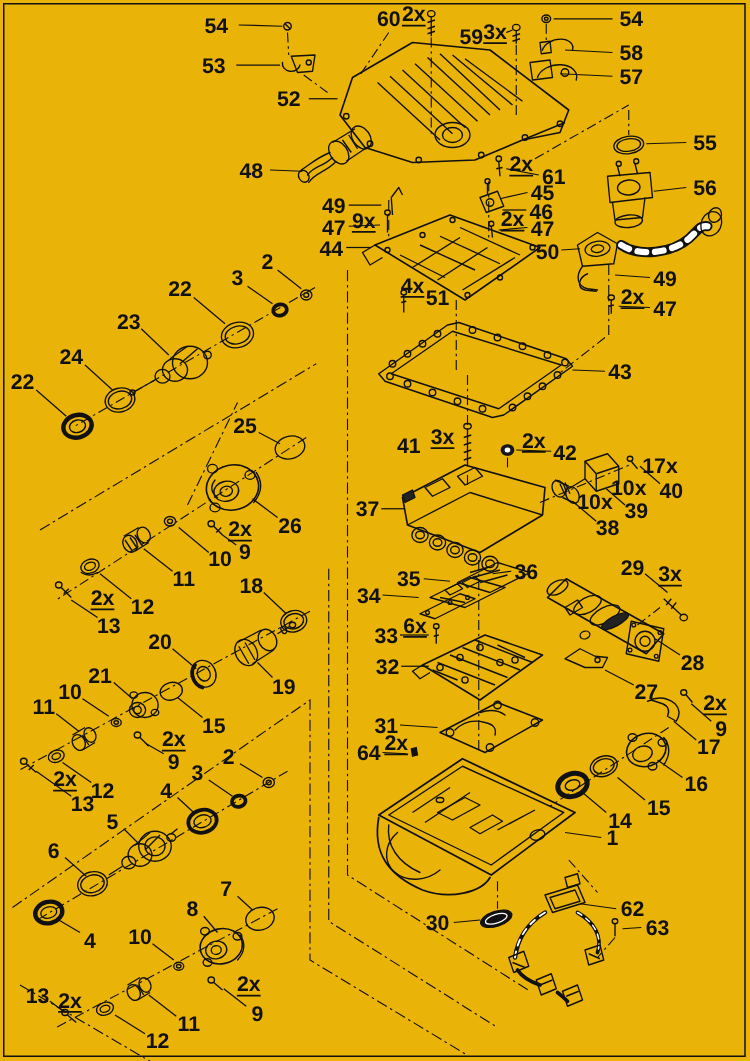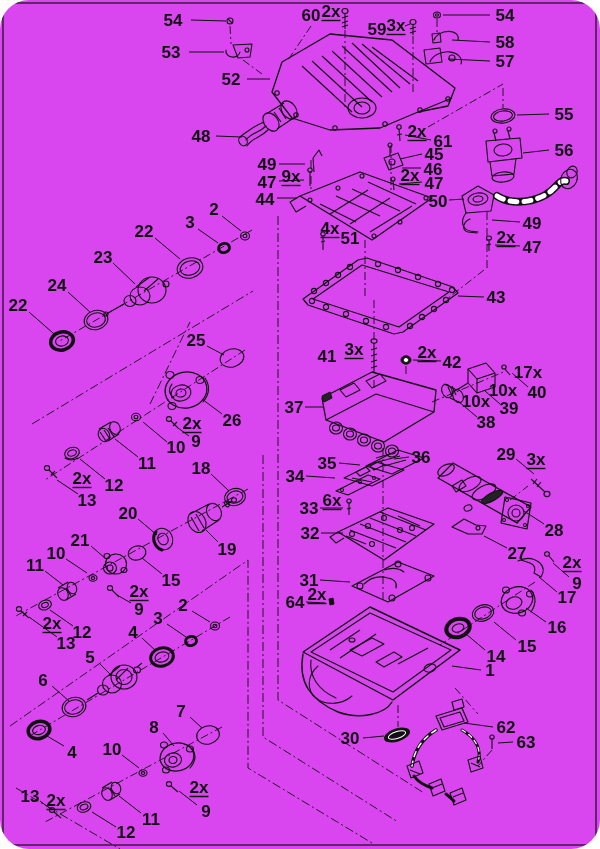--- a/index.html
+++ b/index.html
@@ -1,17 +1,17 @@
 <!DOCTYPE html>
 <html><head>
 <meta charset="utf-8">
 <style>
   html,body{margin:0;padding:0;background:#fff;}
-  #stage{position:relative;width:600px;height:849px;background:#d946ef;overflow:hidden;
-         font-family:"Liberation Sans","DejaVu Sans",sans-serif;border-radius:29px;}
+  #stage{position:relative;width:600px;height:849px;background:#eab308;overflow:hidden;
+         font-family:"Liberation Sans","DejaVu Sans",sans-serif;}
   svg{display:block;}
   text{font-family:"Liberation Sans","DejaVu Sans",sans-serif;font-weight:bold;
        font-size:17px;fill:#111;}
 </style>
 </head>
 <body>
 
 <div id="stage">
   <svg id="cv" width="600" height="849" viewBox="0 0 600 849" xmlns="http://www.w3.org/2000/svg">
       <rect x="3" y="3" width="593" height="842" fill="none" stroke="#111111" stroke-width="1.2"></rect>

